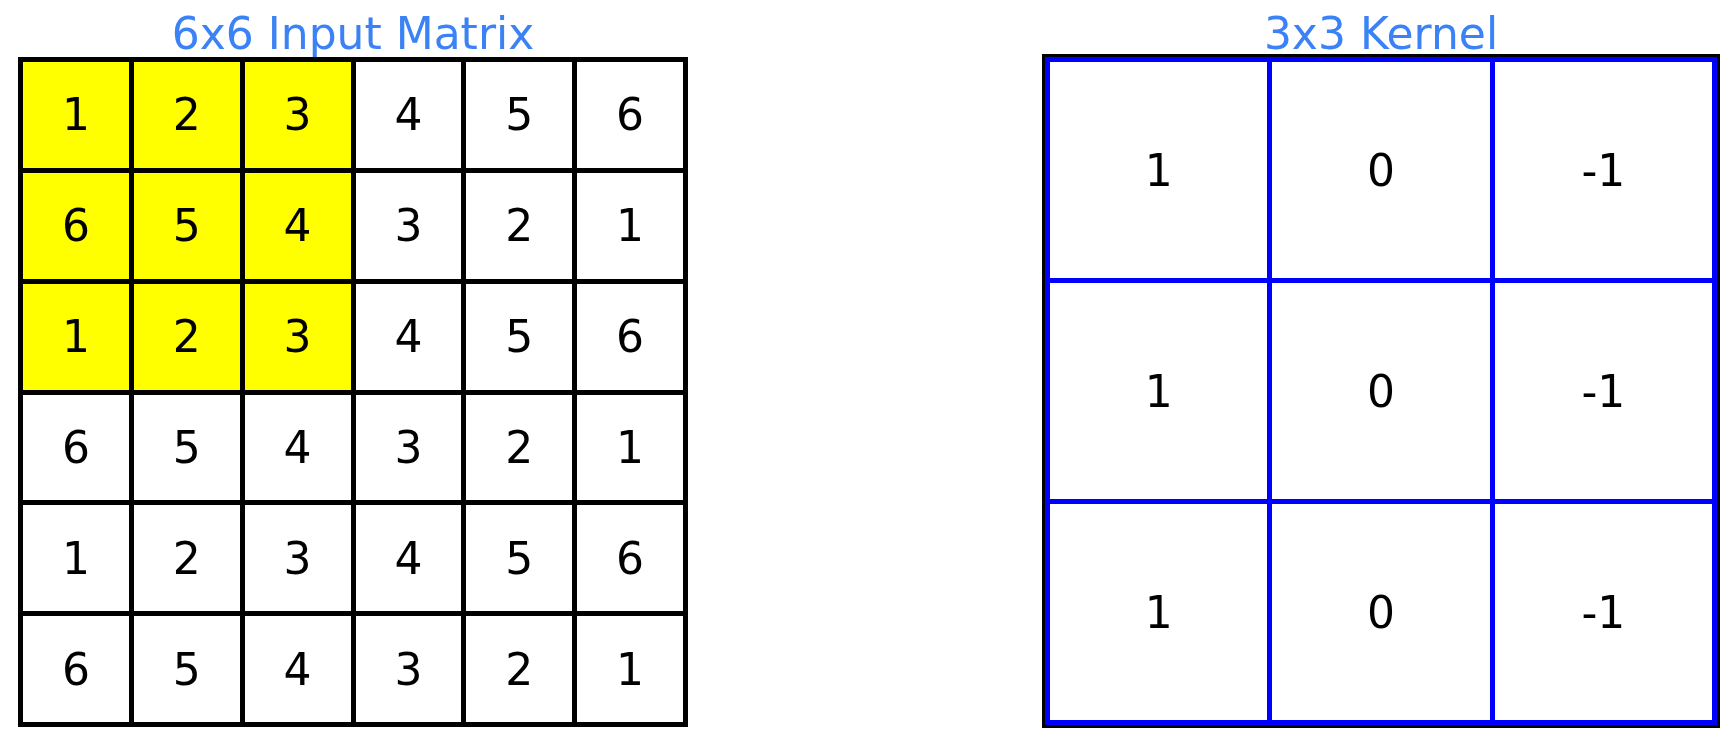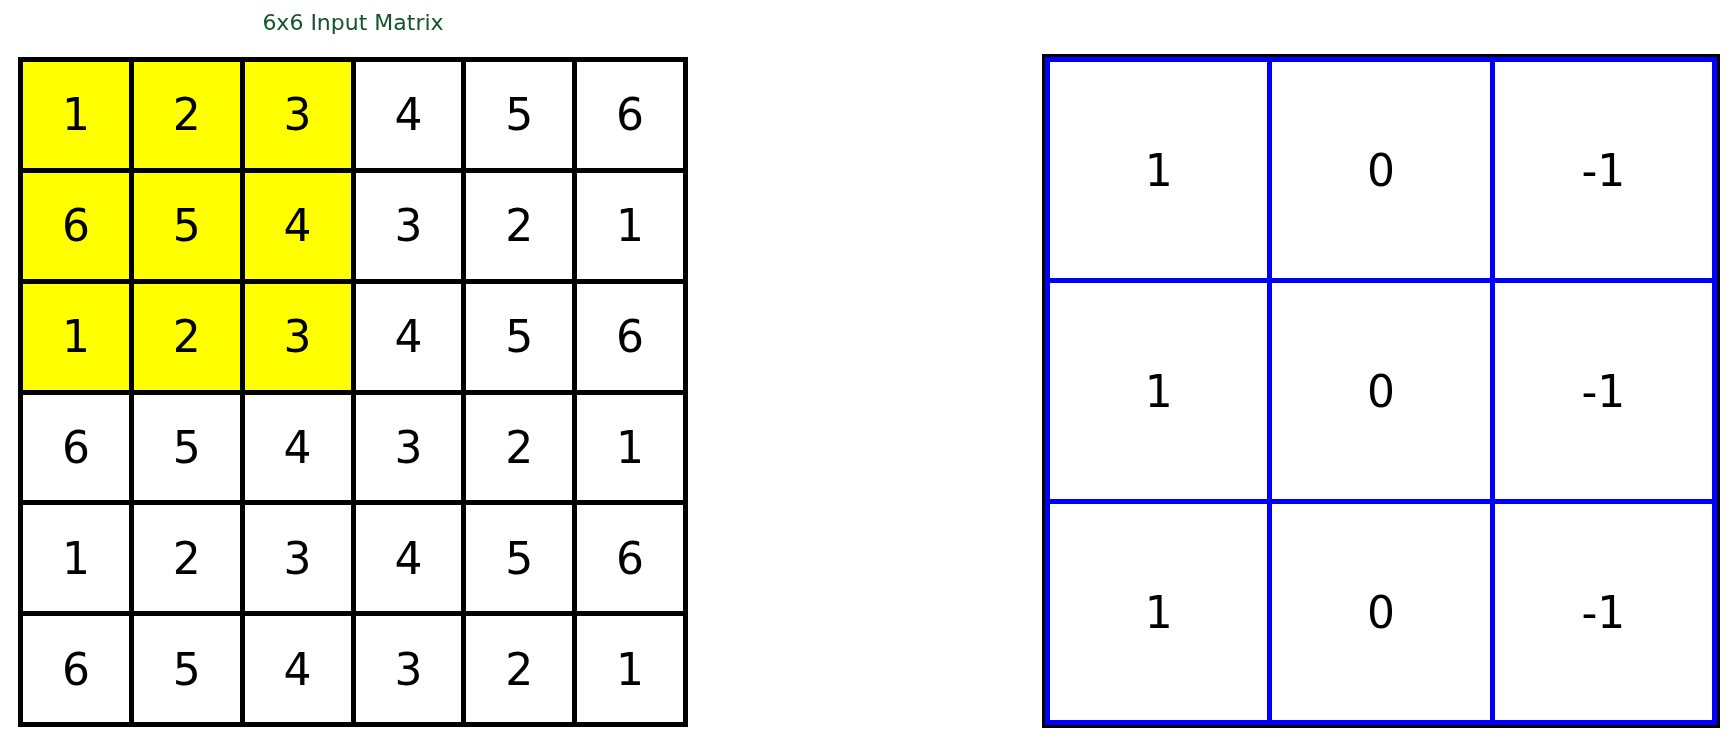--- a/index.html
+++ b/index.html
@@ -11,23 +11,23 @@
     position: relative;
     width: 1736px;
     height: 748px;
     background: #ffffff;
     font-family: "DejaVu Sans", "Liberation Sans", sans-serif;
     overflow: hidden;
   }
   .panel-title {
     position: absolute;
     top: 11px;
-    font-size: 22px;
+    font-size: 44px;
     line-height: 1.05;
-    color: #14532d;
+    color: #3b82f6;
     text-align: center;
     white-space: nowrap;
   }
   #input-title { left: 18px; width: 670px; }
   #kernel-title { left: 1045px; width: 672px; }
   .grid {
     position: absolute;
     display: grid;
     box-sizing: border-box;
   }
@@ -51,20 +51,21 @@
     color: #000000;
   }
 </style>
 </head>
 <body>
 
 <div id="figure">
 
   <div id="input-title" class="panel-title">6x6 Input Matrix</div>
 
+  <div id="kernel-title" class="panel-title">3x3 Kernel</div>
 
   <div id="input-grid" class="grid" style="grid-template-columns: repeat(6, 1fr); grid-template-rows: repeat(6, 1fr); gap: 5px; background: rgb(0, 0, 0); border: 5px solid rgb(0, 0, 0);">
       <div class="cell" style="background: rgb(255, 255, 0);">1</div>
       <div class="cell" style="background: rgb(255, 255, 0);">2</div>
       <div class="cell" style="background: rgb(255, 255, 0);">3</div>
       <div class="cell" style="background: rgb(255, 255, 255);">4</div>
       <div class="cell" style="background: rgb(255, 255, 255);">5</div>
       <div class="cell" style="background: rgb(255, 255, 255);">6</div>
       <div class="cell" style="background: rgb(255, 255, 0);">6</div>
       <div class="cell" style="background: rgb(255, 255, 0);">5</div>

